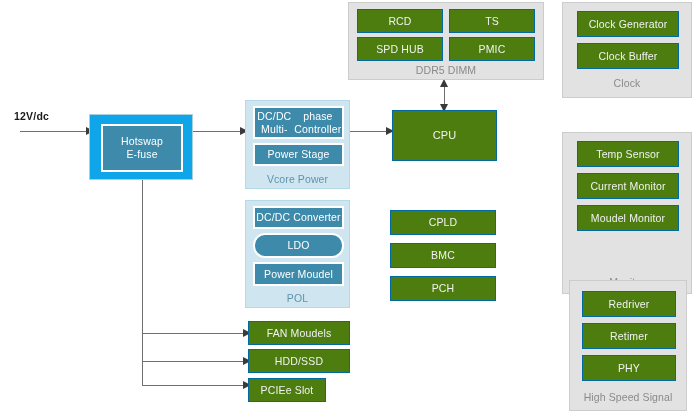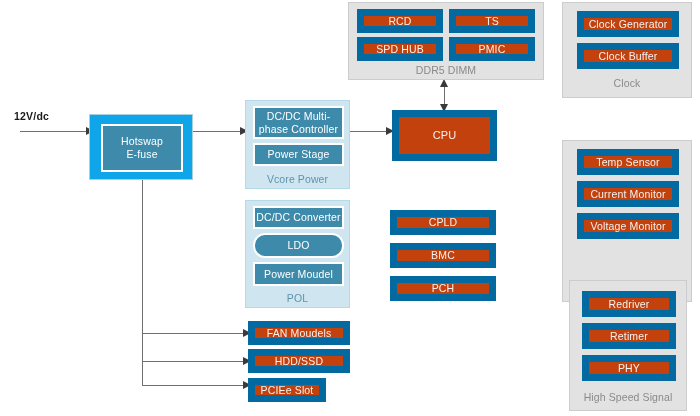--- a/index.html
+++ b/index.html
@@ -32,22 +32,22 @@
     left: 0; right: 0;
     bottom: 3px;
     text-align: center;
     font-size: 10.5px;
     color: #8a8a8a;
     letter-spacing: .1px;
   }
 
   
   .blk-grey {
-    background: #c2410c;
-    border: 7px solid #0369a1;
+    background: #4d7c0f;
+    border: 1px solid #0369a1;
     color: #f2f2f2;
     display: flex;
     align-items: center;
     justify-content: center;
     text-align: center;
     font-size: 10.5px;
     line-height: 1.15;
     letter-spacing: .15px;
   }
 
@@ -154,21 +154,21 @@
   <div class="io-label" style="left:14px; top:110px;">12V/dc</div>
 
   <div class="abs hotswap-outer" style="left:89px; top:104px; width:104px; height:66px;">
     <div class="abs blk-blue" style="left:11px; top:9px; width:82px; height:48px; flex-direction:column;">
       <span>Hotswap</span>
       <span>E-fuse</span>
     </div>
   </div>
 
   <div class="abs grp-blue" style="left:245px; top:100px; width:105px; height:89px;">
-    <div class="abs blk-blue" style="left:7px; top:5px; width:91px; height:33px; flex-direction:column;">
+    <div class="abs blk-blue" style="left:7px; top:5px; width:91px; height:33px; flex-direction:row;">
       <span>DC/DC Multi-</span>
       <span>phase Controller</span>
     </div>
     <div class="abs blk-blue" style="left:7px; top:42px; width:91px; height:23px;">Power Stage</div>
     <div class="grp-label">Vcore Power</div>
   </div>
 
   <div class="abs grp-blue" style="left:245px; top:200px; width:105px; height:108px;">
     <div class="abs blk-blue" style="left:7px; top:5px; width:91px; height:23px;">DC/DC Converter</div>
     <div class="abs blk-blue" style="left:7px; top:32px; width:91px; height:25px;border-radius:12px;">LDO</div>
@@ -185,24 +185,24 @@
   </div>
 
   <div class="abs grp-grey" style="left:562px; top:2px; width:130px; height:96px;">
     <div class="abs blk-grey" style="left:14px; top:8px; width:102px; height:26px;text-align:center;">Clock Generator</div>
     <div class="abs blk-grey" style="left:14px; top:40px; width:102px; height:26px;">Clock Buffer</div>
     <div class="grp-label" style="bottom:8px;">Clock</div>
   </div>
 
   <div class="abs blk-grey" style="left:392px; top:110px; width:105px; height:51px; font-size:11px;">CPU</div>
 
-  <div class="abs grp-grey" style="left:562px; top:140px; width:130px; height:162px;">
+  <div class="abs grp-grey" style="left:562px; top:132px; width:130px; height:162px;">
     <div class="abs blk-grey" style="left:14px; top:8px; width:102px; height:26px;">Temp Sensor</div>
     <div class="abs blk-grey" style="left:14px; top:40px; width:102px; height:26px;">Current Monitor</div>
-    <div class="abs blk-grey" style="left:14px; top:72px; width:102px; height:26px;">Voltage Monitor</div>
+    <div class="abs blk-grey" style="left:14px; top:72px; width:102px; height:26px;">Moudel Monitor</div>
     <div class="grp-label" style="bottom:5px;">Monitor</div>
   </div>
 
   <div class="abs blk-grey" style="left:390px; top:210px; width:106px; height:25px;">CPLD</div>
   <div class="abs blk-grey" style="left:390px; top:243px; width:106px; height:25px;">BMC</div>
   <div class="abs blk-grey" style="left:390px; top:276px; width:106px; height:25px;">PCH</div>
 
   <div class="abs grp-grey" style="left:569px; top:280px; width:118px; height:131px;">
     <div class="abs blk-grey" style="left:12px; top:10px; width:94px; height:26px;">Redriver</div>
     <div class="abs blk-grey" style="left:12px; top:42px; width:94px; height:26px;">Retimer</div>

